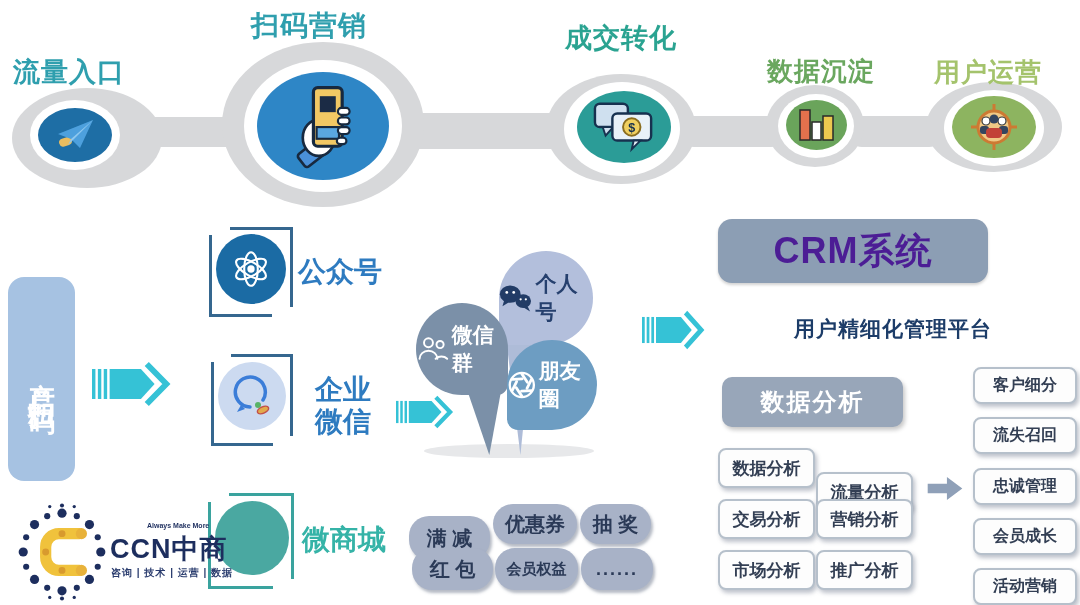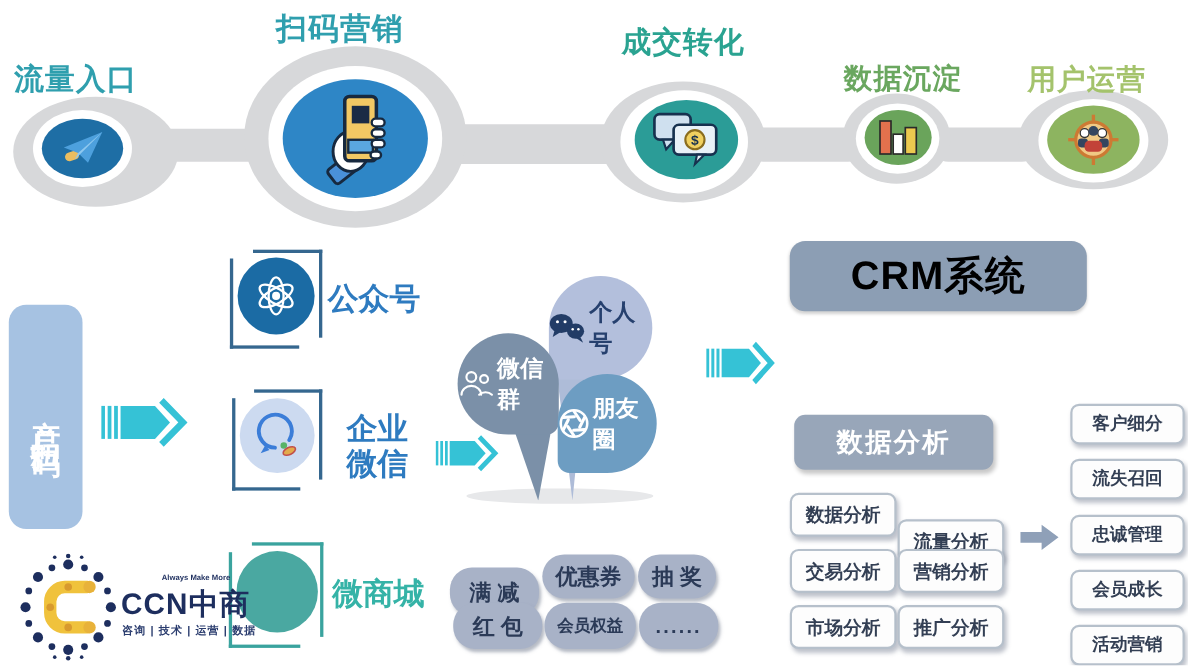--- a/index.html
+++ b/index.html
@@ -22,21 +22,21 @@
   .bracket .ba{left:0;bottom:0;width:72%;height:88%;border-left:3px solid;border-bottom:3px solid;}
   .bracket .bb{right:0;top:0;width:72%;height:86%;border-top:3px solid;border-right:3px solid;}
   .navy .ba,.navy .bb{border-color:#35678f;}
   .tealb .ba,.tealb .bb{border-color:#3aa39e;}
   .chlabel{position:absolute;font-weight:800;font-size:28px;color:#2e7bc0;line-height:1.15;white-space:pre-line;}
   
   .balloon{position:absolute;display:flex;align-items:center;justify-content:center;gap:2px;}
   .blabel{font-weight:800;font-size:21px;}
   
   #crmbanner{left:718px;top:219px;width:270px;height:64px;background:#8c9eb4;border-radius:14px;
-    color:#000000;font-size:36px;font-weight:800;letter-spacing:1px;box-shadow:0 2px 3px rgba(0,0,0,.18);}
+    color:#4c1d95;font-size:36px;font-weight:800;letter-spacing:1px;box-shadow:0 2px 3px rgba(0,0,0,.18);}
   #crmsub{left:763px;top:315px;width:260px;text-align:center;color:#1c3c68;font-size:21px;font-weight:800;letter-spacing:1px;}
   #anhdr{left:722px;top:377px;width:181px;height:50px;background:#98a6b9;border-radius:10px;
     color:#fff;font-size:24px;font-weight:800;letter-spacing:2px;box-shadow:2px 3px 4px rgba(0,0,0,.22);}
   .wbtn{position:absolute;background:#fdfdfd;border:2px solid #b6c0cb;border-radius:8px;
     box-shadow:2px 3px 4px rgba(110,120,140,.45);color:#333f54;font-weight:800;
     display:flex;align-items:center;justify-content:center;}
   .gbtn{width:93px;height:36px;font-size:17px;}
   .rbtn{left:973px;width:100px;height:33px;font-size:16px;}
   
   .pill{position:absolute;background:#a8b2c7;border-radius:20px;color:#2b3a57;font-weight:800;
@@ -244,20 +244,21 @@
   </div>
 
   <div class="pill" style="left:409px;top:516px;width:81px;height:44px;font-size:20px;">满 减</div>
   <div class="pill" style="left:493px;top:504px;width:84px;height:40px;font-size:20px;">优惠券</div>
   <div class="pill" style="left:580px;top:504px;width:71px;height:40px;font-size:20px;">抽 奖</div>
   <div class="pill" style="left:412px;top:548px;width:81px;height:42px;font-size:20px;">红 包</div>
   <div class="pill" style="left:495px;top:548px;width:83px;height:42px;font-size:15px;">会员权益</div>
   <div class="pill" style="left:581px;top:548px;width:72px;height:42px;font-size:18px;letter-spacing:2px;">......</div>
 
   <div id="crmbanner" class="abs flexc">CRM系统</div>
+  <div id="crmsub" class="abs">用户精细化管理平台</div>
   <div id="anhdr" class="abs flexc">数据分析</div>
 
   <div class="wbtn gbtn" style="left:718px;top:448px;">数据分析</div>
   <div class="wbtn gbtn" style="left:816px;top:448px;margin-top:24px;">流量分析</div>
   <div class="wbtn gbtn" style="left:718px;top:499px;">交易分析</div>
   <div class="wbtn gbtn" style="left:816px;top:499px;">营销分析</div>
   <div class="wbtn gbtn" style="left:718px;top:550px;">市场分析</div>
   <div class="wbtn gbtn" style="left:816px;top:550px;">推广分析</div>
 
   <svg class="abs" style="left:927px;top:476px;" width="36" height="25" viewBox="0 0 36 26">

